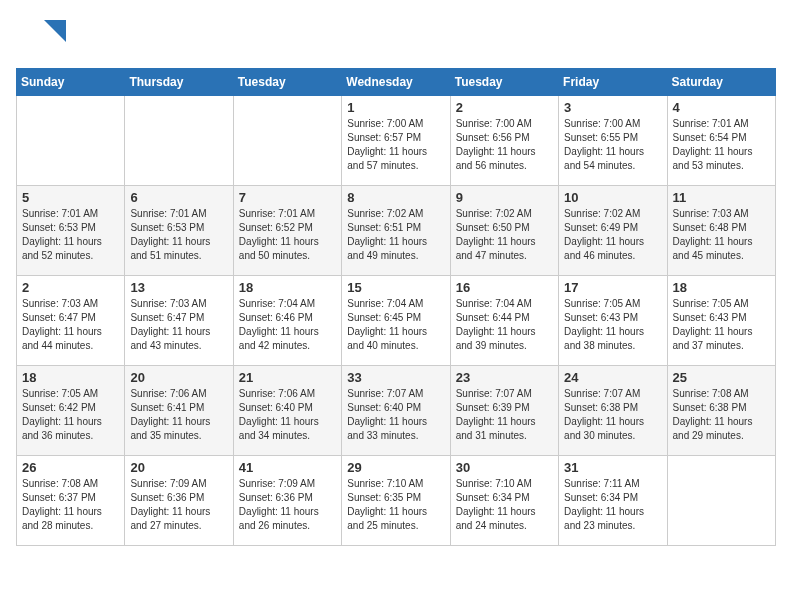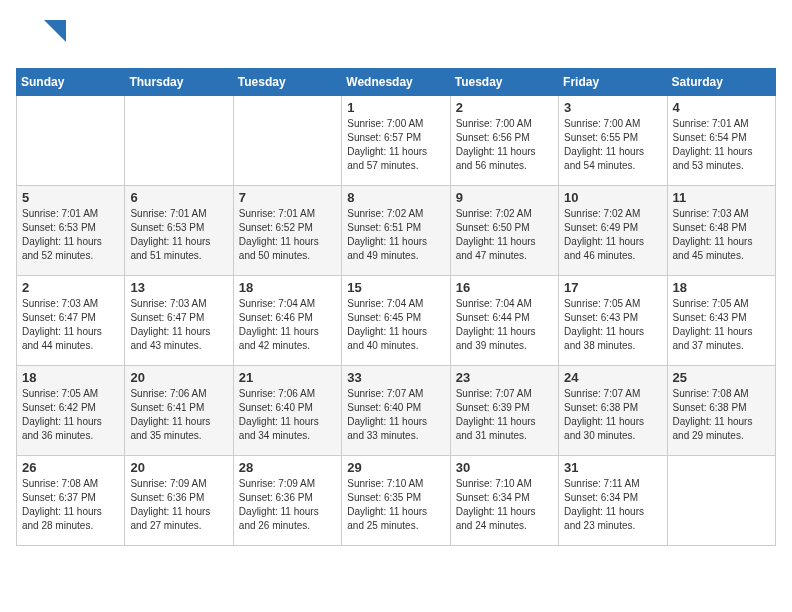--- a/index.html
+++ b/index.html
@@ -325,21 +325,21 @@
 and 28 minutes.</div>
         </td>
         <td>
           <div class="day-num">20</div>
           <div class="cell-info" style="white-space: pre-line;">Sunrise: 7:09 AM
 Sunset: 6:36 PM
 Daylight: 11 hours
 and 27 minutes.</div>
         </td>
         <td>
-          <div class="day-num">28</div>
+          <div class="day-num">41</div>
           <div class="cell-info" style="white-space: pre-line;">Sunrise: 7:09 AM
 Sunset: 6:36 PM
 Daylight: 11 hours
 and 26 minutes.</div>
         </td>
         <td>
           <div class="day-num">29</div>
           <div class="cell-info" style="white-space: pre-line;">Sunrise: 7:10 AM
 Sunset: 6:35 PM
 Daylight: 11 hours

